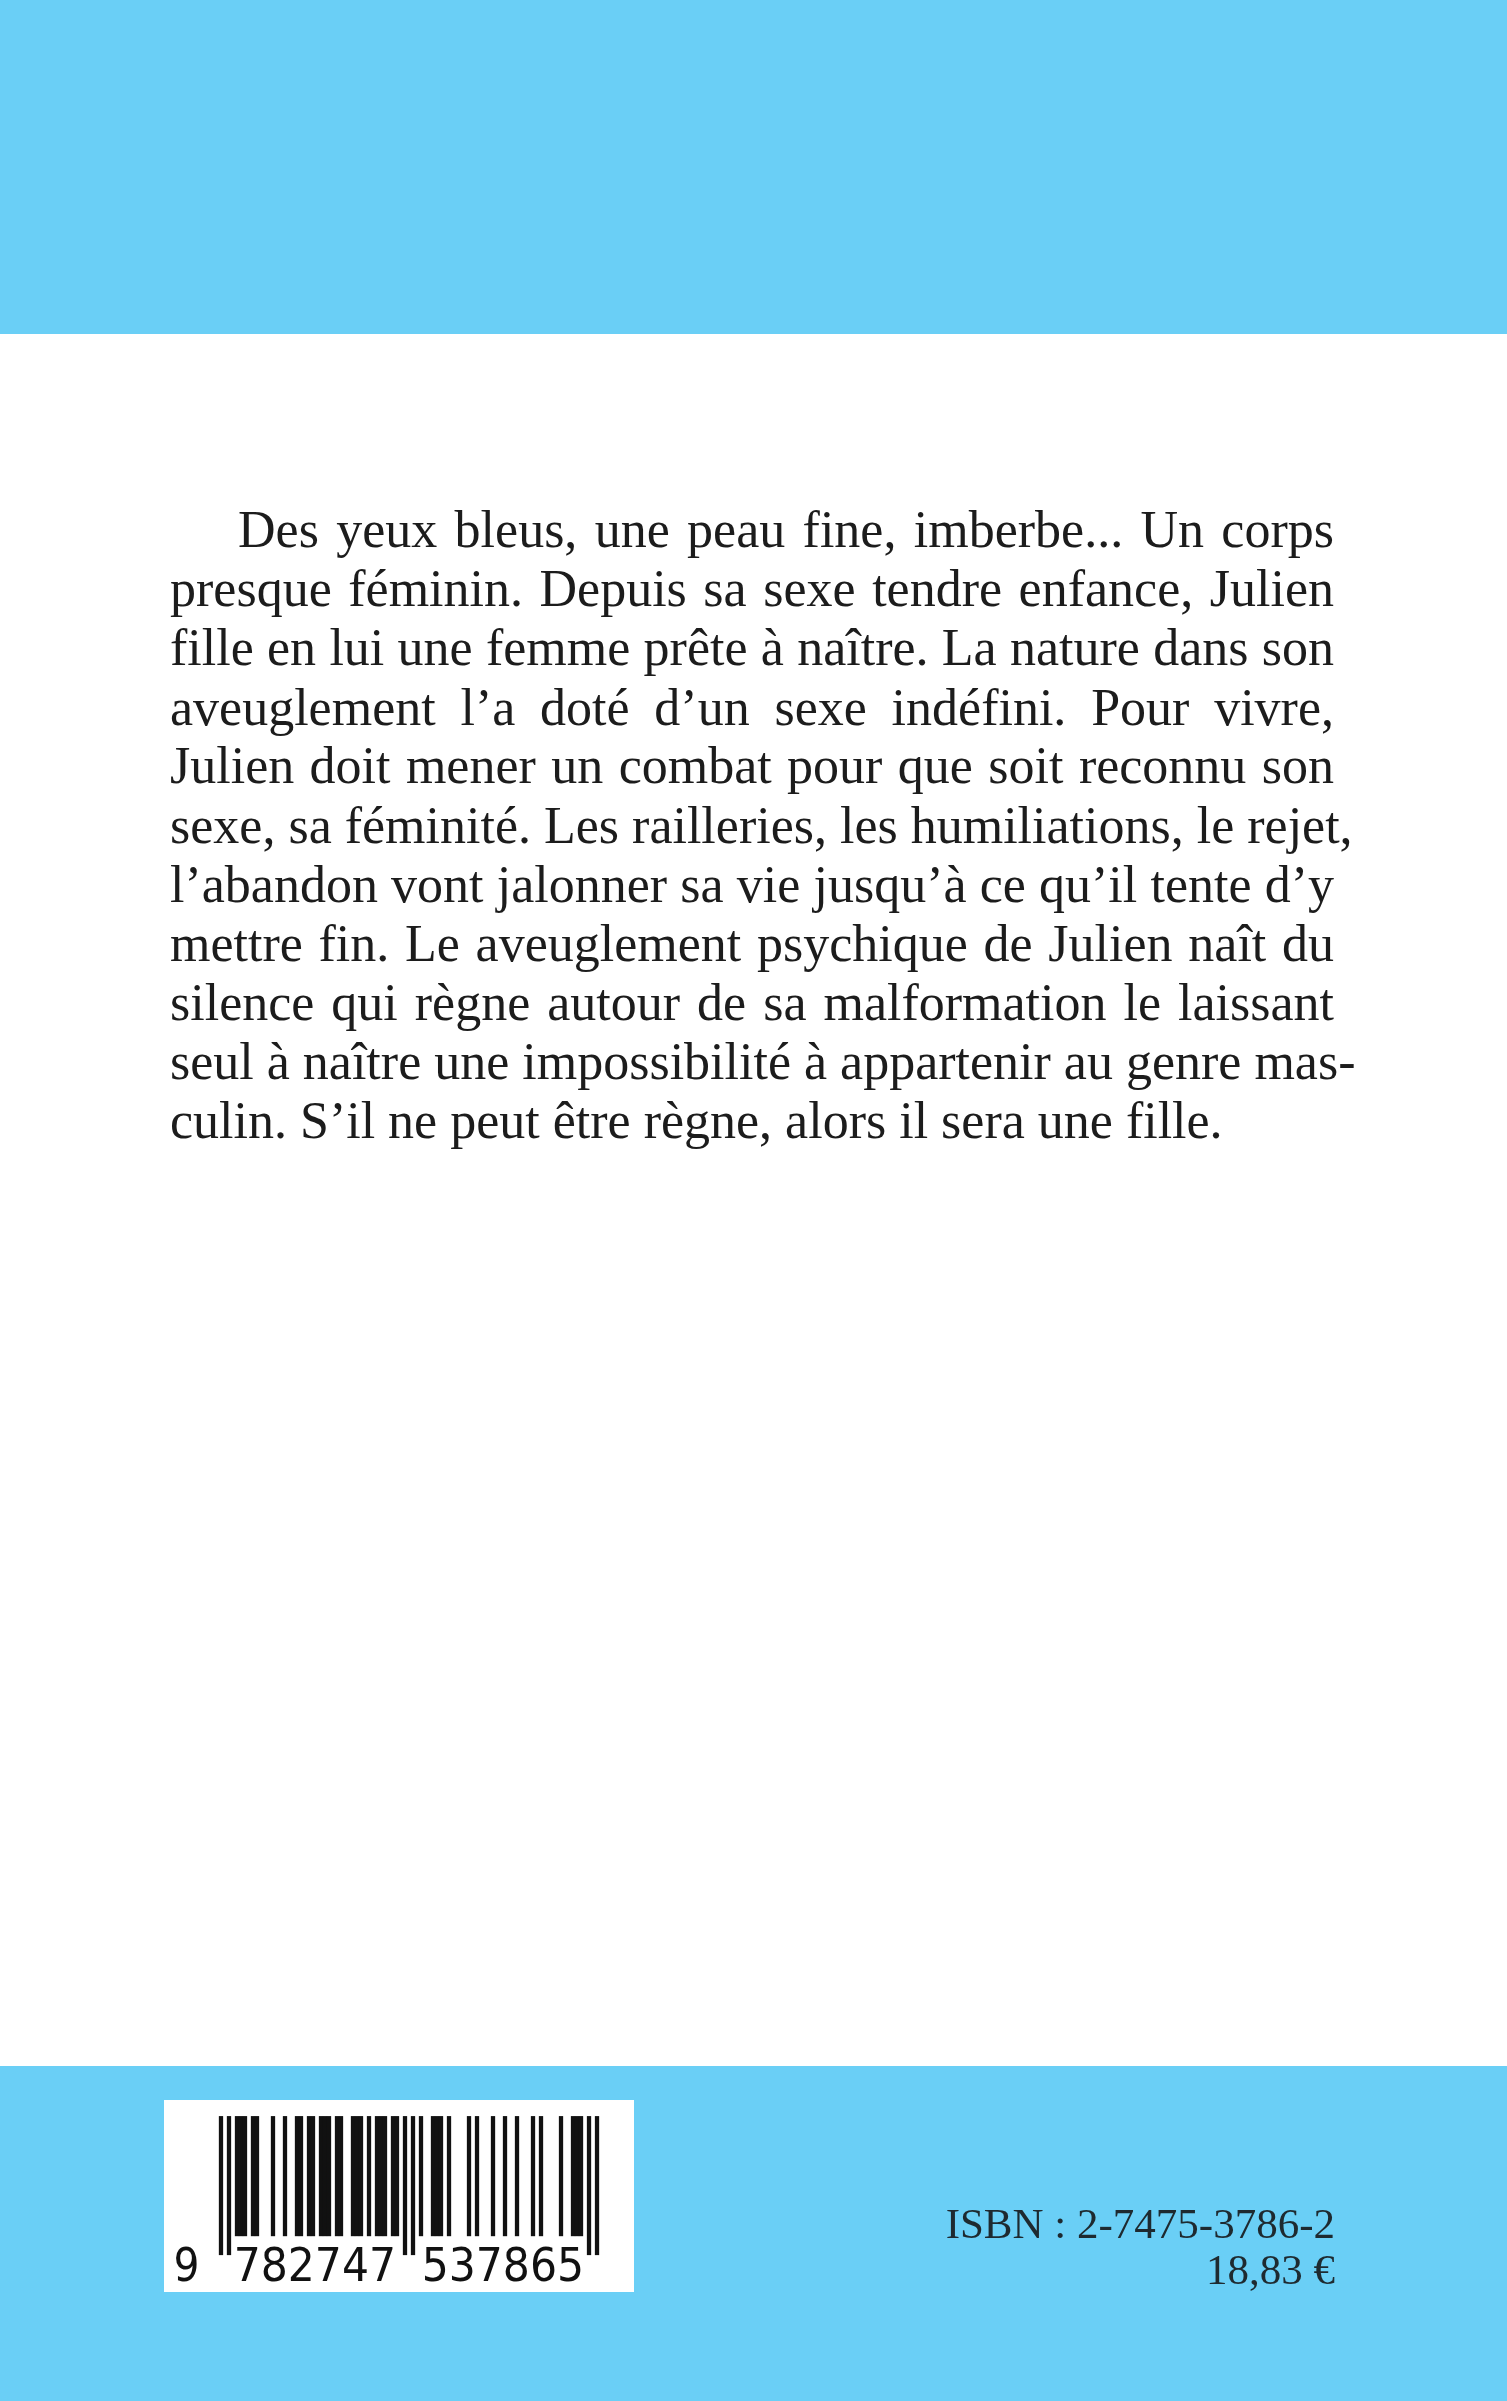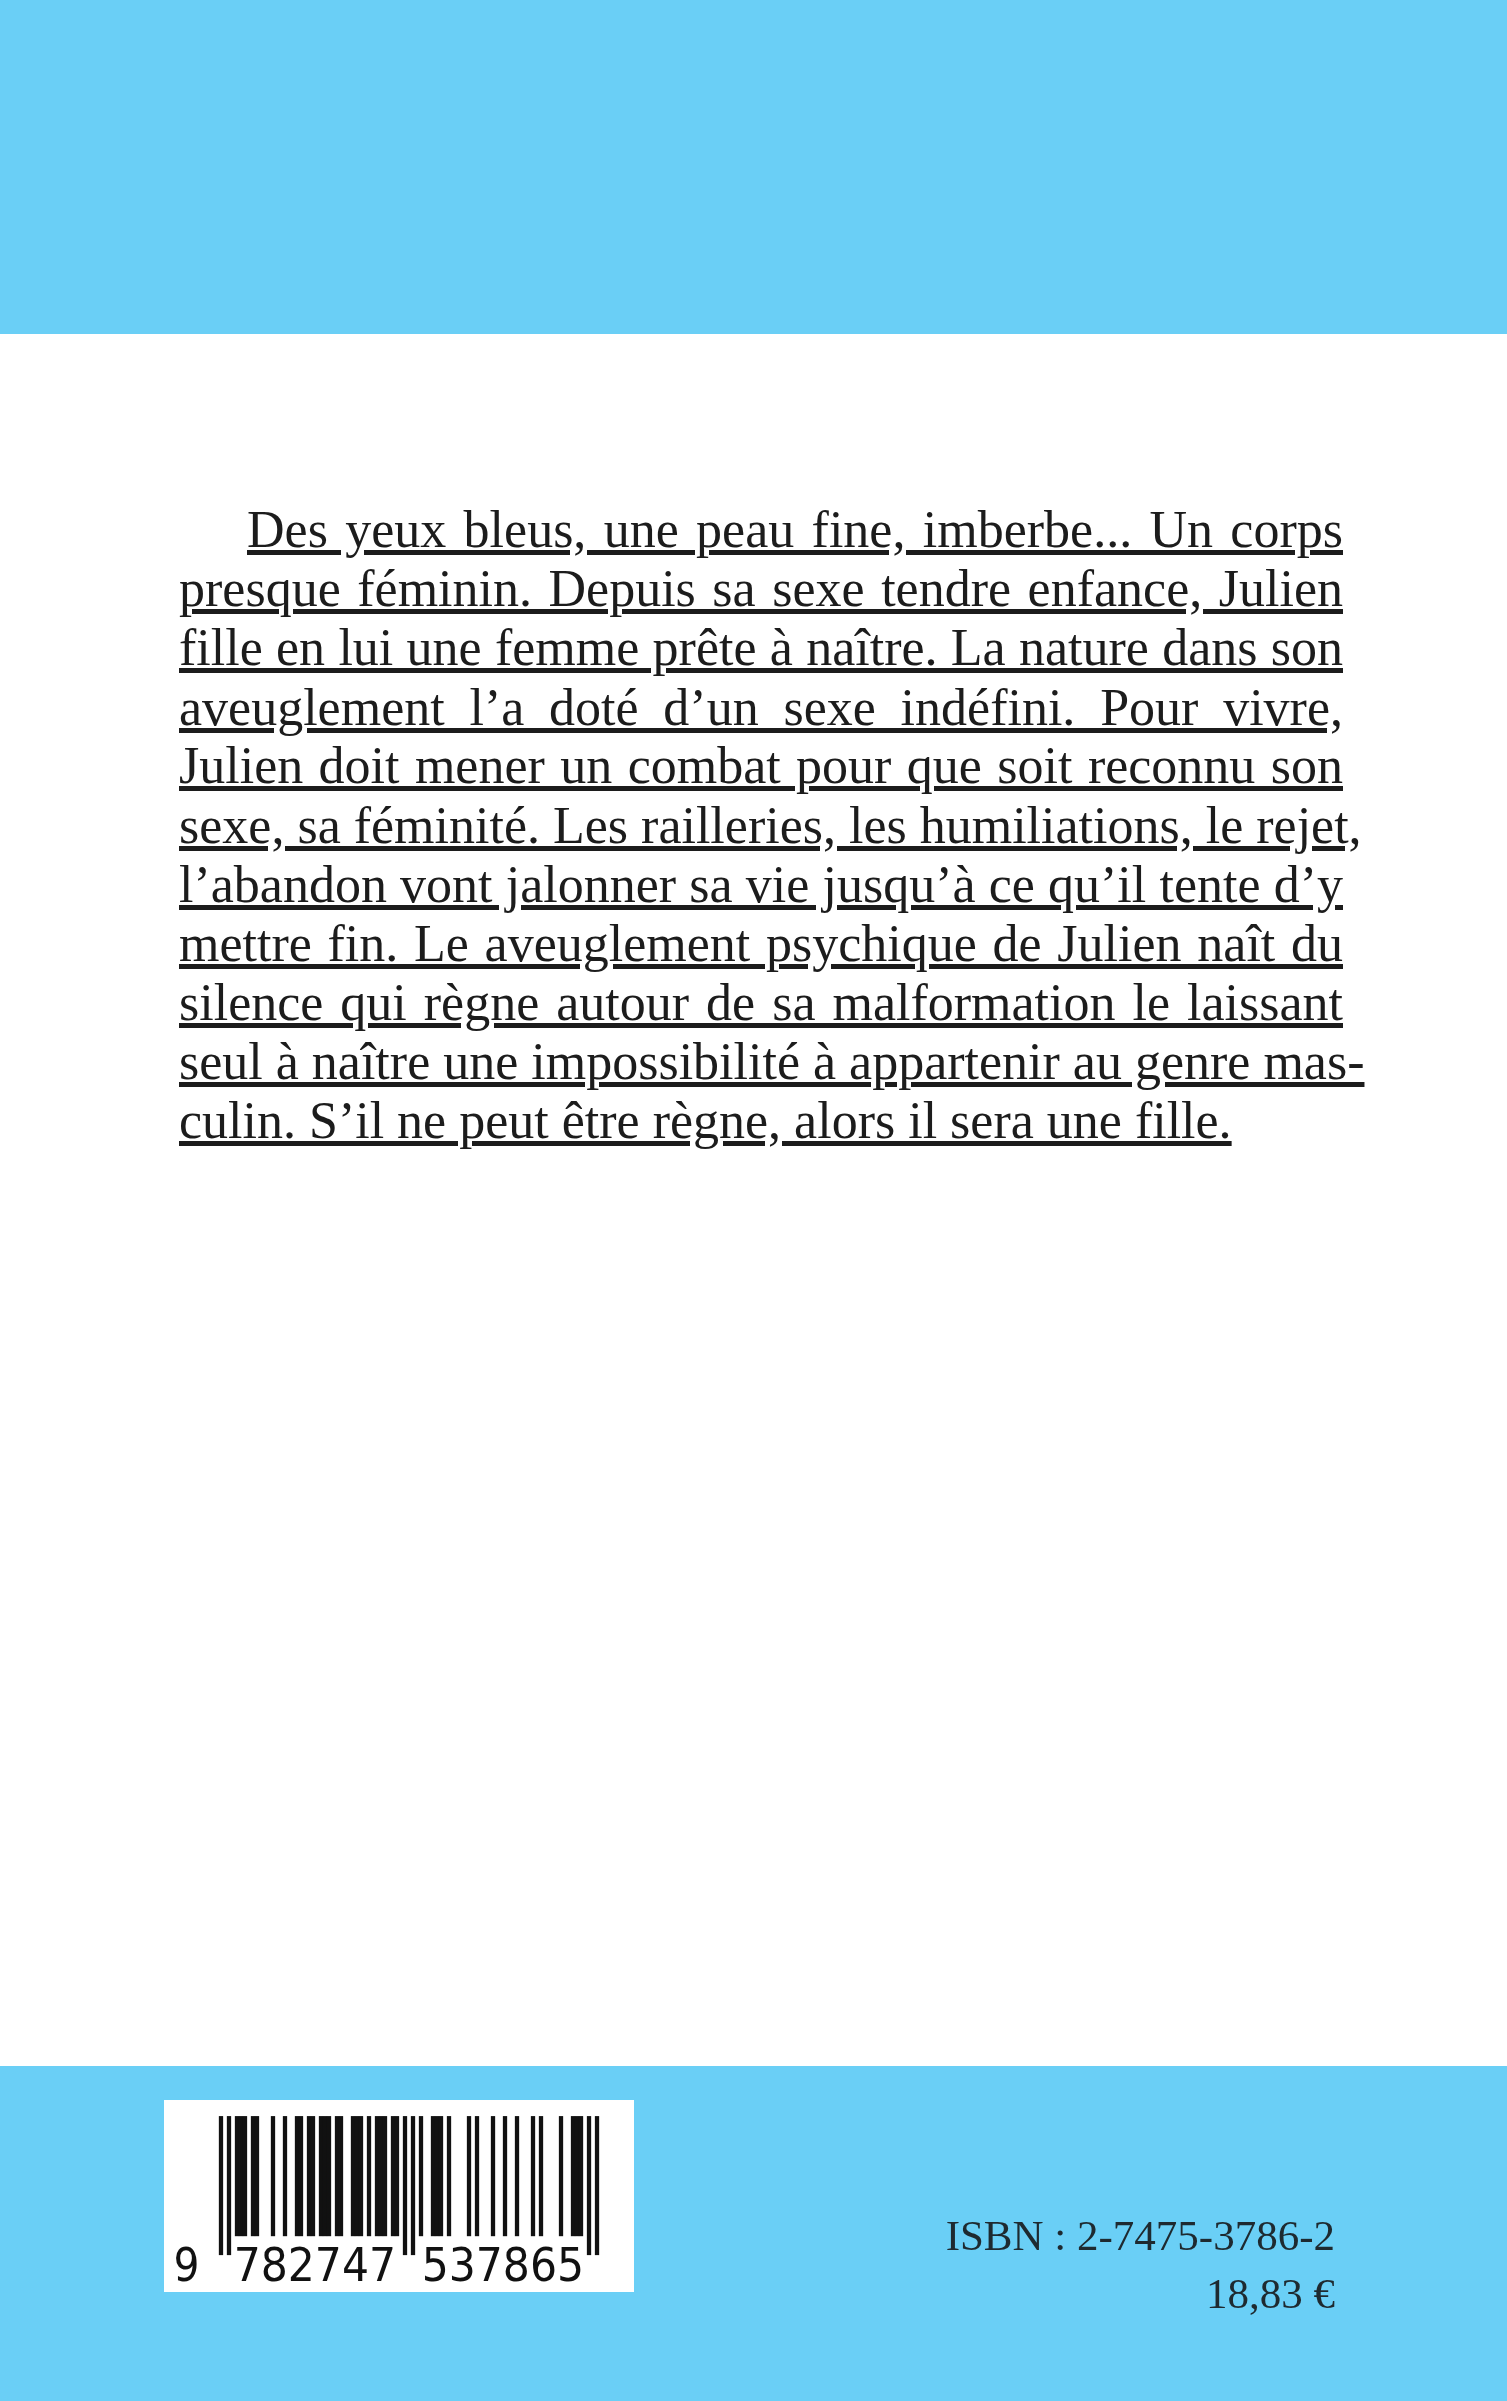--- a/index.html
+++ b/index.html
@@ -8,41 +8,40 @@
       background: #ffffff;
       font-family: "Liberation Serif", "DejaVu Serif", serif;
       color: #1a1a1a;
     }
     .band { position: absolute; left: 0; width: 1508px; background: #6ACFF6; }
     .band-top { top: 0; height: 334px; }
     .band-bottom { top: 2066px; height: 336px; }
 
     .blurb { position: absolute; left: 170px; top: 0; width: 1164px; }
     .blurb-line {
-      position: absolute; left: 9px; width: 1164px;
+      position: absolute; left: 0; width: 1164px;
       font-size: 52px; line-height: 59px; height: 59px;
       white-space: nowrap;
       text-align: justify; text-align-last: justify;
       color: #1c1c1c;
-      text-decoration: underline;
     }
     .blurb-line.first { padding-left: 68px; width: 1096px; }
     .blurb-line.last { text-align-last: left; }
 
     .barcode-box {
       position: absolute; left: 164px; top: 2100px; width: 470px; height: 192px;
       background: #ffffff;
     }
     .barcode-svg { position: absolute; left: 0; top: 0; }
 
     .isbn-block {
       position: absolute; right: 173px; top: 2201px; text-align: right;
       font-size: 43px; color: #1e2a30;
     }
-    .isbn-line { display: block; line-height: 46px; white-space: nowrap; margin-top: 12px; }
+    .isbn-line { display: block; line-height: 46px; white-space: nowrap; }
   </style>
 </head>
 <body>
 
 <div class="band band-top"></div>
 
 <div class="blurb">
   <div class="blurb-line first" style="top:500px">Des yeux bleus, une peau fine, imberbe... Un corps</div>
   <div class="blurb-line" style="top:559px">presque féminin. Depuis sa sexe tendre enfance, Julien</div>
   <div class="blurb-line" style="top:618px">fille en lui une femme prête à naître. La nature dans son</div>

